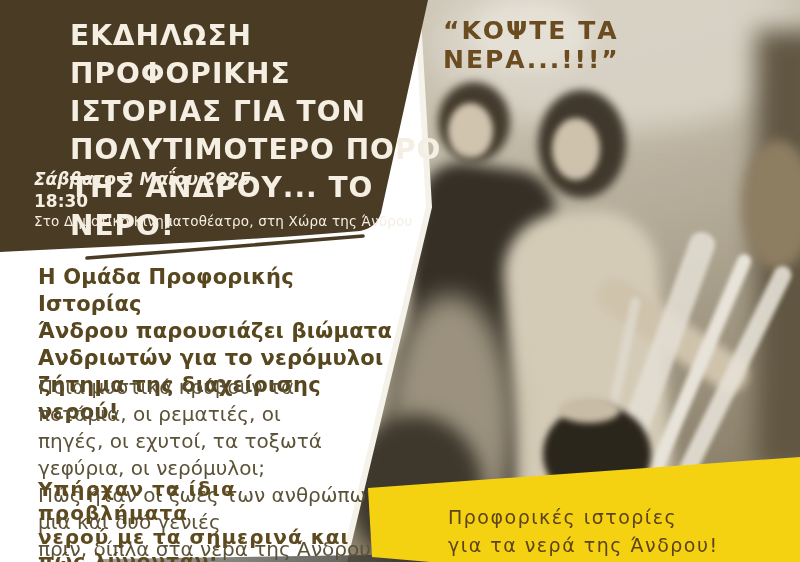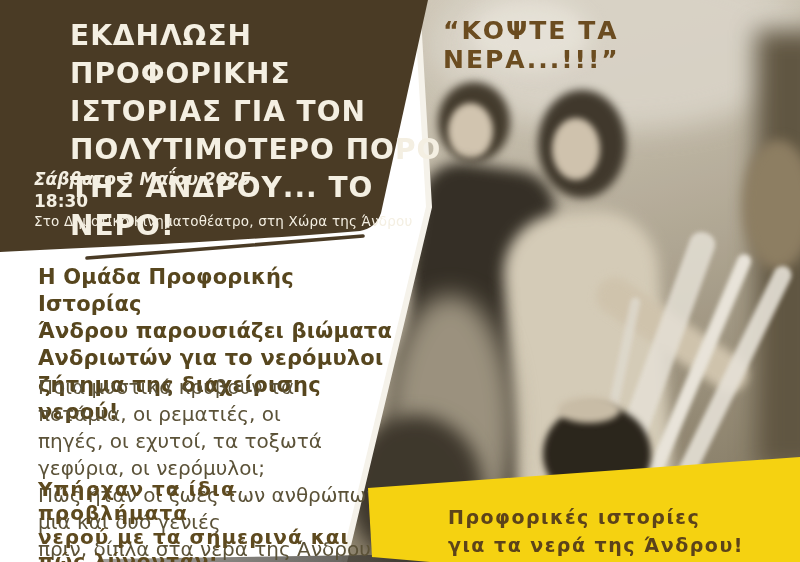--- a/index.html
+++ b/index.html
@@ -29,21 +29,21 @@
          color:var(--quote_brown);}
   .intro{left:38px;top:264px;width:360px;font-size:21px;font-weight:bold;line-height:27px;
          color:var(--intro_brown);letter-spacing:.2px;}
   .detail{left:38px;top:374px;width:350px;font-size:20px;line-height:27px;color:var(--small_text);}
   .question{left:38px;top:477px;width:340px;font-size:20px;font-weight:bold;line-height:24px;
             letter-spacing:1px;color:var(--question_brown);}
 
   
   .yellow-box{position:absolute;left:0;top:0;width:800px;height:562px;background:var(--yellow);
               clip-path:polygon(368px 488px,800px 457px,800px 562px,430px 562px,372px 557px);}
-  .banner-text{left:448px;top:503px;font-size:19px;font-weight:bold;line-height:28px;
+  .banner-text{left:448px;top:503px;font-size:19px;font-weight:normal;line-height:28px;
                letter-spacing:1.5px;color:var(--yellow_text);}
 
   
   .bottom-strip{position:absolute;left:0;top:0;width:800px;height:562px;
                 clip-path:polygon(103px 559px,432px 554px,432px 562px,103px 562px);
                 background:linear-gradient(90deg,rgba(110,106,98,.45),#34312b 70%,#26241f);}
 </style>
 </head>
 <body>
 

